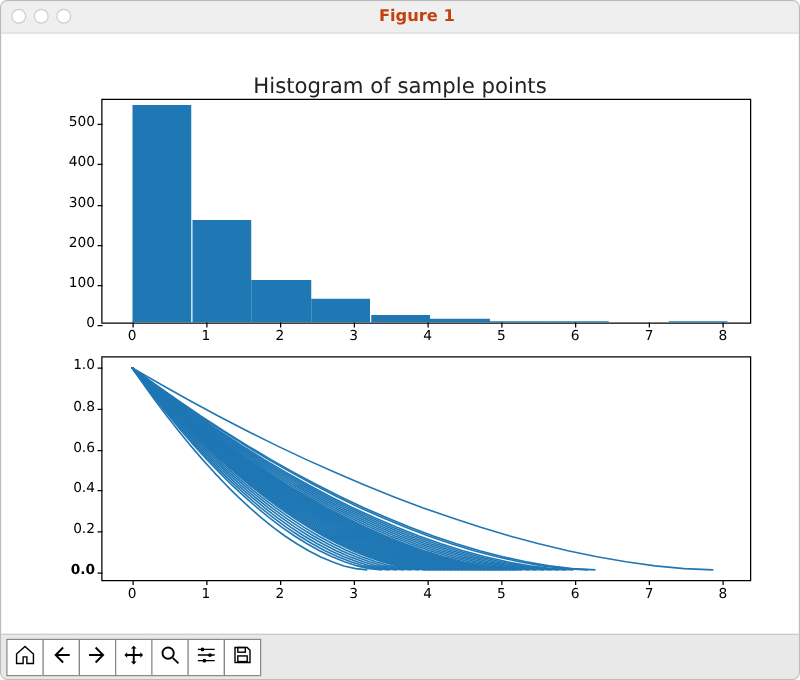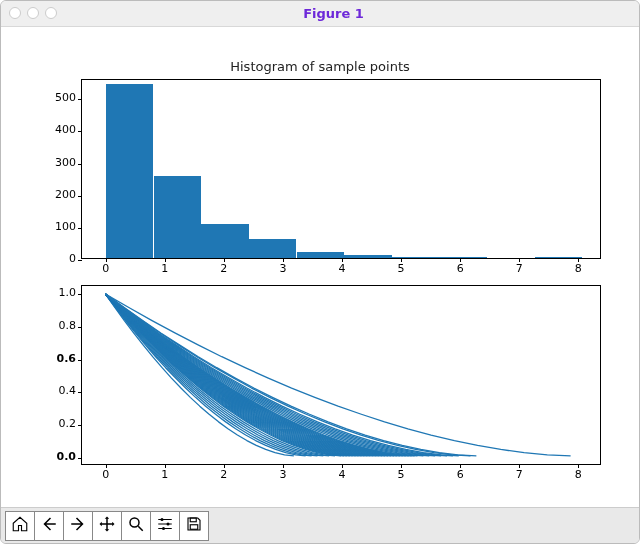--- a/index.html
+++ b/index.html
@@ -1,23 +1,23 @@
 <!DOCTYPE html>
 <html><head>
 <meta charset="utf-8">
 <style>
   * { box-sizing: border-box; margin: 0; padding: 0; }
   body { font-family: "DejaVu Sans", Arial, sans-serif; background: #fff; }
   .window { width: 640px; height: 544px; border: 1px solid #bbb; border-radius: 6px; background: #f5f5f5; display: flex; flex-direction: column; overflow: hidden; }
   .titlebar { height: 26px; background: #efefef; border-bottom: 1px solid #d8d8d8; display: flex; align-items: center; position: relative; }
   .tl-buttons { position: absolute; left: 8px; top: 6px; display: flex; gap: 6px; }
   .tl-btn { width: 12px; height: 12px; border-radius: 50%; background: #fff; border: 1px solid #ccc; }
-  .tl-title { flex: 1; text-align: center; font-size: 13px; font-weight: bold; color: #6d28d9; padding-left: 27px; }
+  .tl-title { flex: 1; text-align: center; font-size: 13px; font-weight: bold; color: #c2410c; padding-left: 27px; }
   .canvas { flex: 1; background: #fff; position: relative; }
-  .chart-title { position: absolute; left: 0; right: 0; text-align: center; font-size: 13px; color: #222; }
+  .chart-title { position: absolute; left: 0; right: 0; text-align: center; font-size: 17px; color: #222; }
   .axes { position: absolute; border: 1px solid #000; background: #fff; }
   .plot { position: absolute; left: 0; top: 0; right: 0; bottom: 0; overflow: hidden; }
   .bar { position: absolute; bottom: 0; background: #1f77b4; }
   .ytick, .xtick { position: absolute; font-size: 11px; color: #000; }
   .ytick { right: 100%; transform: translateY(50%); padding-right: 6px; white-space: nowrap; text-align: left; }
   .ytickmark { position: absolute; right: 100%; width: 4px; height: 1px; background: #000; }
   .xtick { top: 100%; transform: translate(-50%, 4px); white-space: nowrap; }
   .xtickmark { position: absolute; top: 100%; width: 1px; height: 4px; background: #000; }
   svg.lines { position: absolute; left: 0; top: 0; width: 100%; height: 100%; }
   svg.lines path { fill: none; stroke: #1f77b4; stroke-width: 1.3; stroke-linejoin: round; }
@@ -136,21 +136,21 @@
             <path d="M23.6 8.2 L47.0 21.8 L70.3 35.0 L93.7 47.7 L117.0 59.8 L140.3 71.5 L163.7 82.6 L187.0 93.1 L210.4 103.2 L233.7 112.6 L257.0 121.5 L280.4 129.7 L303.7 137.4 L327.1 144.4 L350.4 150.7 L373.8 156.3 L397.1 161.2 L420.4 165.3 L443.8 168.6 L467.1 170.8 L490.5 171.8 "></path>
           </svg>
       </div>
     <div class="ytickmark" style="top: 171.818px;"></div>
         <div class="ytick" style="bottom: 8.18182px; font-weight: bold;">0.0</div>
         <div class="ytickmark" style="top: 139.091px;"></div>
         <div class="ytick" style="bottom: 40.9091px; margin-top: 24px;">0.2</div>
         <div class="ytickmark" style="top: 106.364px;"></div>
         <div class="ytick" style="bottom: 73.6364px;">0.4</div>
         <div class="ytickmark" style="top: 73.6364px;"></div>
-        <div class="ytick" style="bottom: 106.364px; font-weight: bold;">0.6</div>
+        <div class="ytick" style="bottom: 106.364px;">0.6</div>
         <div class="ytickmark" style="top: 40.9091px;"></div>
         <div class="ytick" style="bottom: 139.091px; margin-top: 40px;">0.8</div>
         <div class="ytickmark" style="top: 8.18182px;"></div>
         <div class="ytick" style="bottom: 171.818px;">1.0</div>
         <div class="xtickmark" style="left: 23.6364px;"></div>
         <div class="xtick" style="left: 23.6364px;">0</div>
         <div class="xtickmark" style="left: 82.7273px;"></div>
         <div class="xtick" style="left: 82.7273px;">1</div>
         <div class="xtickmark" style="left: 141.818px;"></div>
         <div class="xtick" style="left: 141.818px;">2</div>

